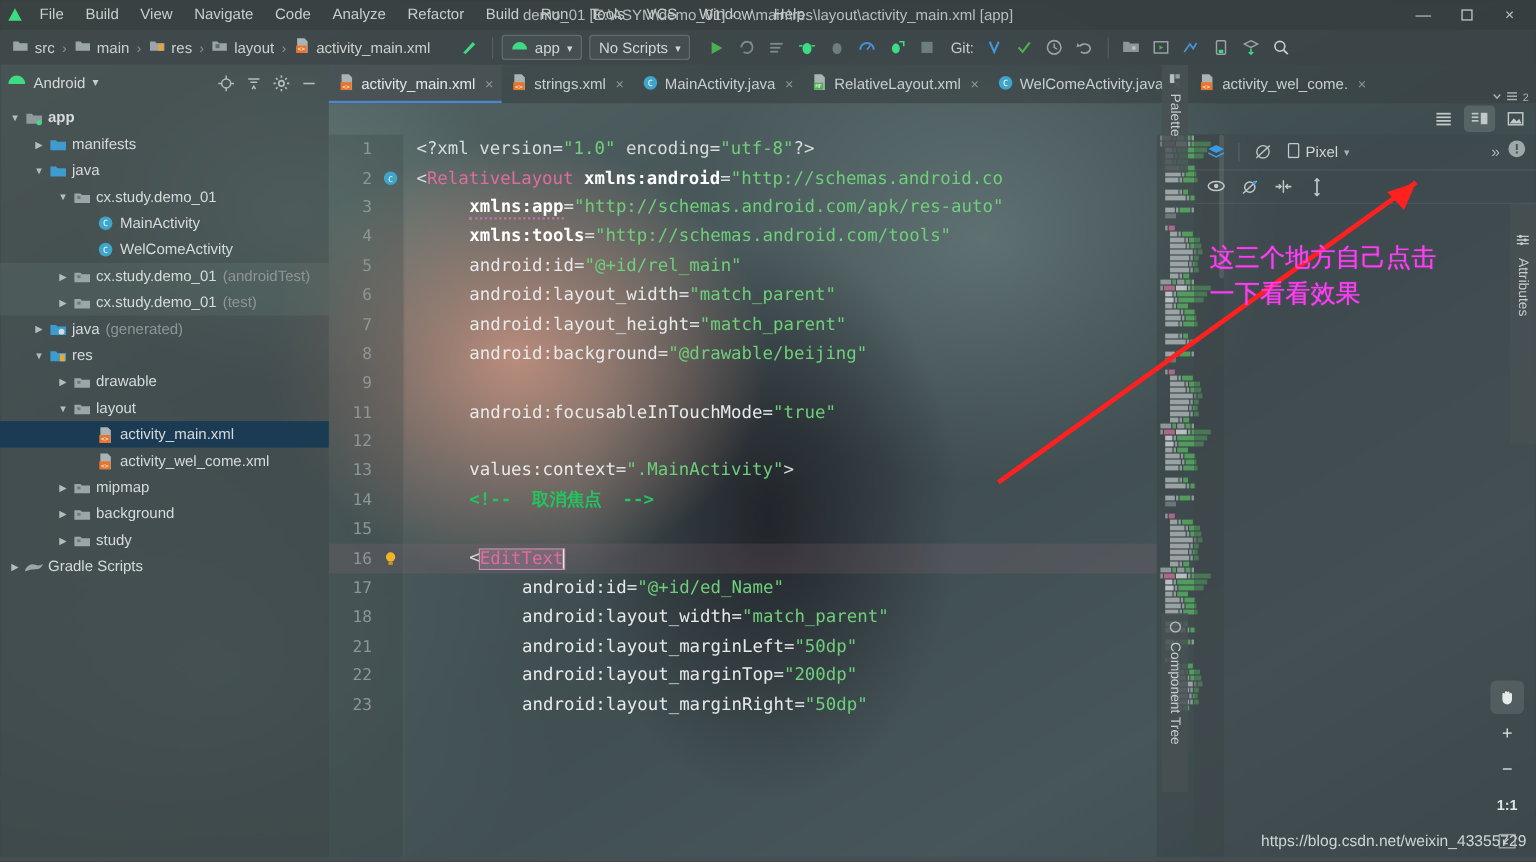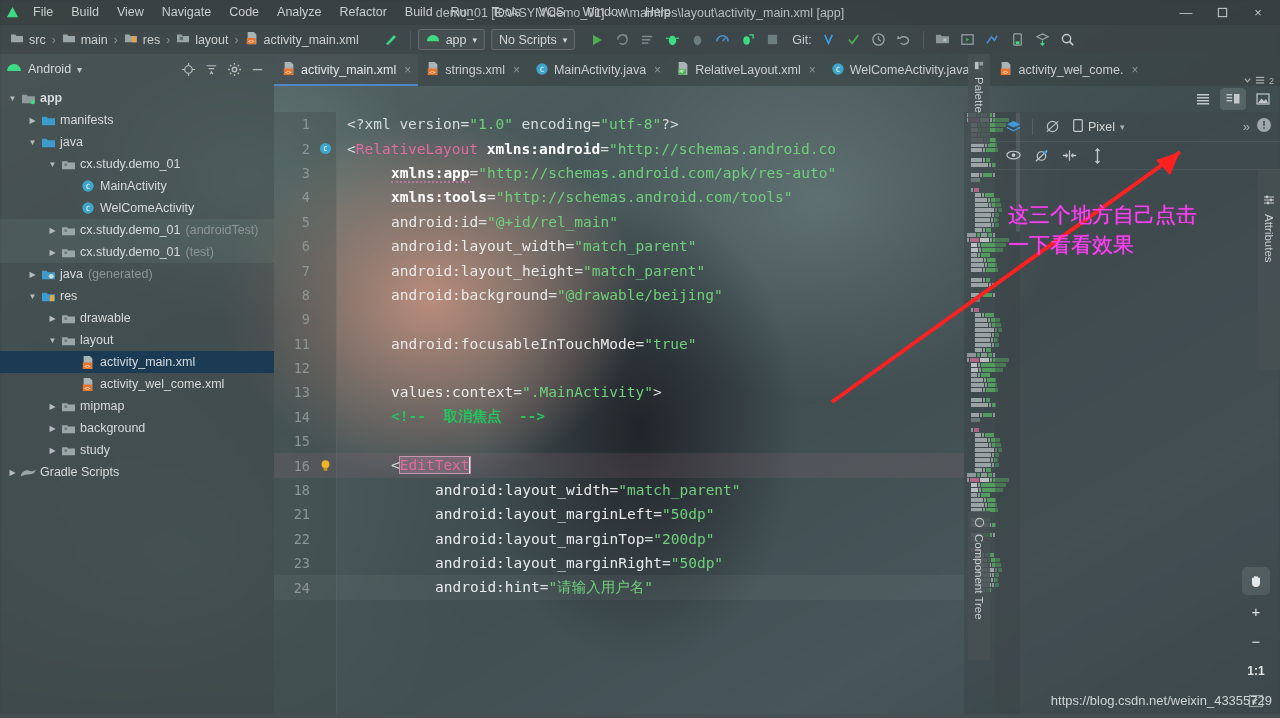--- a/index.html
+++ b/index.html
@@ -834,25 +834,25 @@
           <div class="cline"><span class="lnum">9</span><span class="lmark"></span><span class="ctext" style="padding-left: 54px;"></span></div>
           <div class="cline"><span class="lnum">11</span><span class="lmark"></span><span class="ctext" style="padding-left: 54px;"><span class="t-attr">android:focusableInTouchMode</span><span class="t-punc">=</span><span class="t-str">"true"</span></span></div>
           <div class="cline"><span class="lnum">12</span><span class="lmark"></span><span class="ctext" style="padding-left: 54px;"></span></div>
           <div class="cline"><span class="lnum">13</span><span class="lmark"></span><span class="ctext" style="padding-left: 54px;"><span class="t-attr">values:context</span><span class="t-punc">=</span><span class="t-str">".MainActivity"</span><span class="t-punc">&gt;</span></span></div>
           <div class="cline"><span class="lnum">14</span><span class="lmark"></span><span class="ctext" style="padding-left: 54px;"><span class="t-comment">&lt;!--  取消焦点  --&gt;</span></span></div>
           <div class="cline"><span class="lnum">15</span><span class="lmark"></span><span class="ctext" style="padding-left: 54px;"></span></div>
           <div class="cline hl"><span class="lnum">16</span><span class="lmark"><svg width="13" height="14" viewBox="0 0 14 15">
                 <circle cx="7" cy="5.5" r="4.2" fill="#f0b429"></circle>
                 <rect x="5" y="9.6" width="4" height="3" fill="#c6951c"></rect>
               </svg></span><span class="ctext" style="padding-left: 54px;"><span class="t-punc">&lt;</span><span class="t-tagname sel-token">EditText</span><span class="caret"></span></span></div>
+          <div class="cline"><span class="lnum">17</span><span class="lmark"></span><span class="ctext" style="padding-left: 98px;"><span class="t-attr">android:id</span><span class="t-punc">=</span><span class="t-str">"@+id/ed_Name"</span></span></div>
           <div class="cline"><span class="lnum">18</span><span class="lmark"></span><span class="ctext" style="padding-left: 98px;"><span class="t-attr">android:layout_width</span><span class="t-punc">=</span><span class="t-str">"match_parent"</span></span></div>
           <div class="cline"><span class="lnum">21</span><span class="lmark"></span><span class="ctext" style="padding-left: 98px;"><span class="t-attr">android:layout_marginLeft</span><span class="t-punc">=</span><span class="t-str">"50dp"</span></span></div>
           <div class="cline"><span class="lnum">22</span><span class="lmark"></span><span class="ctext" style="padding-left: 98px;"><span class="t-attr">android:layout_marginTop</span><span class="t-punc">=</span><span class="t-str">"200dp"</span></span></div>
           <div class="cline"><span class="lnum">23</span><span class="lmark"></span><span class="ctext" style="padding-left: 98px;"><span class="t-attr">android:layout_marginRight</span><span class="t-punc">=</span><span class="t-str">"50dp"</span></span></div>
-          <div class="cline hl2"><span class="lnum">24</span><span class="lmark"></span><span class="ctext" style="padding-left: 98px;"><span class="t-attr">android:hint</span><span class="t-punc">=</span><span class="t-str">"请输入用户名"</span></span></div>
         </div>
     </div>
 
     <div class="minimap" id="minimap-root">
         <div style="display: flex; height: 4px; margin-top: 1px; margin-left: 3px;">
           <div style="width: 9px; height: 4px; margin-right: 1px; background: rgb(170, 178, 178); opacity: 0.75;"></div>
           <div style="width: 3px; height: 4px; margin-right: 1px; background: rgb(89, 183, 99); opacity: 0.75;"></div>
           <div style="width: 6px; height: 4px; margin-right: 1px; background: rgb(170, 178, 178); opacity: 0.75;"></div>
           <div style="width: 4px; height: 4px; margin-right: 1px; background: rgb(89, 183, 99); opacity: 0.75;"></div>
           <div style="width: 2px; height: 4px; margin-right: 1px; background: rgb(170, 178, 178); opacity: 0.75;"></div>

